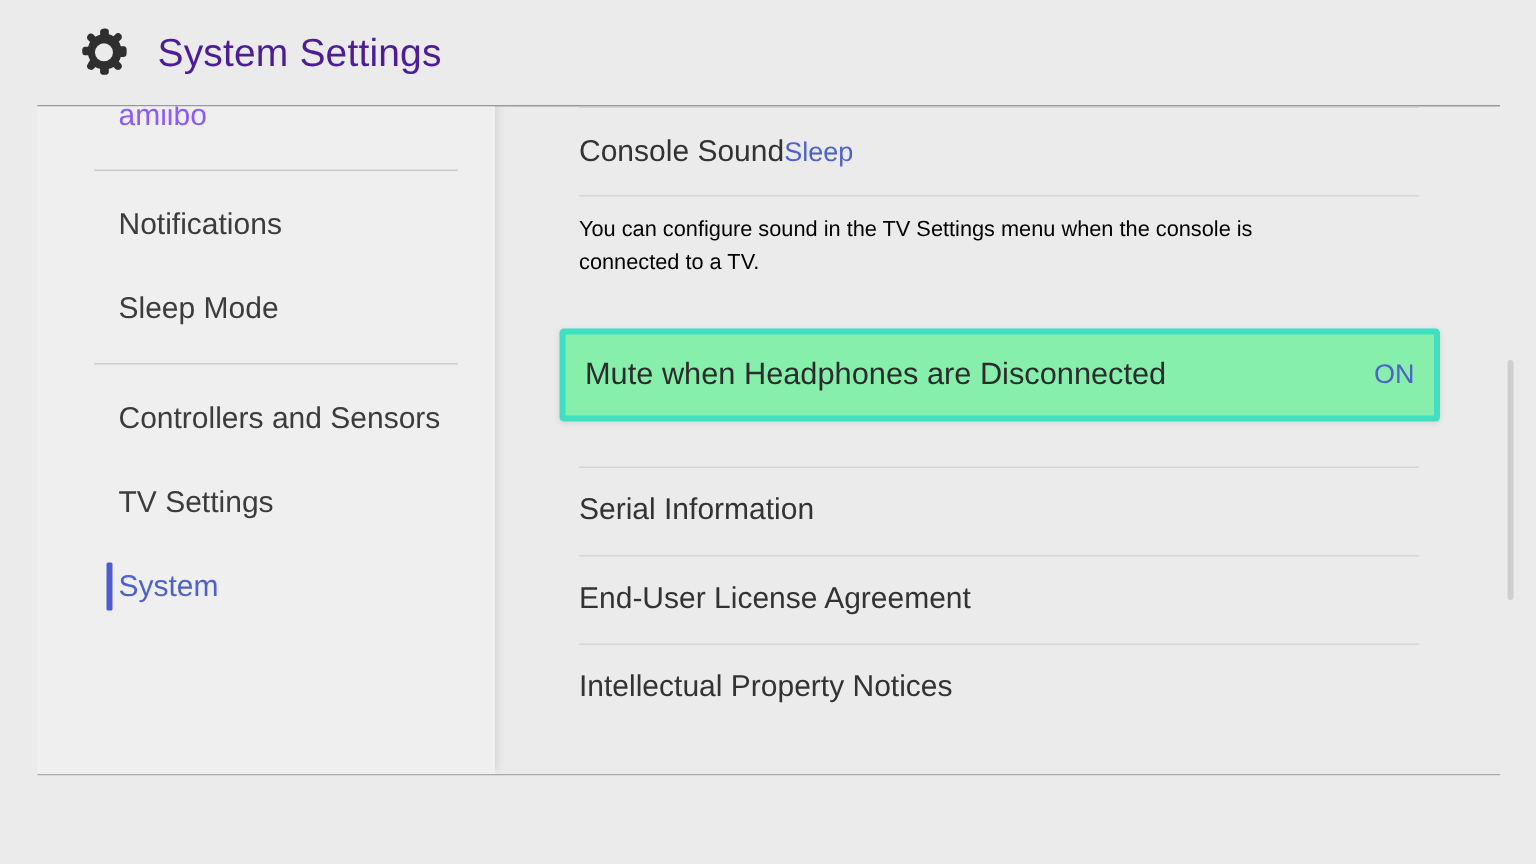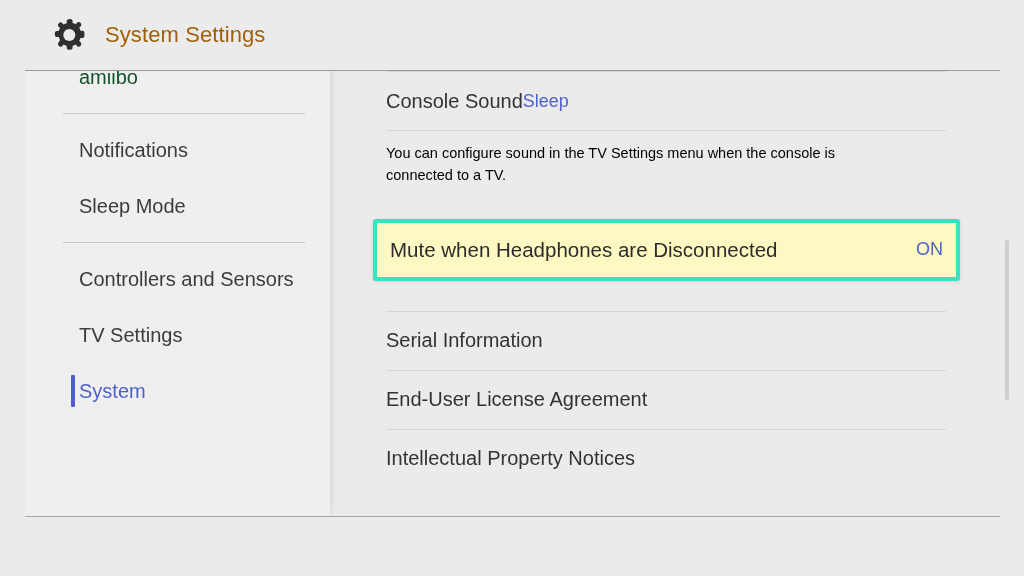--- a/index.html
+++ b/index.html
@@ -26,22 +26,22 @@
   }
   #header-inner {
     position: absolute;
     left: 50px; top: 16px;
     display: flex;
     align-items: center;
     gap: 17px;
   }
   #gear-icon { width: 38px; height: 38px; display: block; }
   #app-title {
-    font-size: 22px;
-    color: #a16207;
+    font-size: 26px;
+    color: #4c1d95;
     letter-spacing: .1px;
     white-space: nowrap;
   }
   #header-rule {
     position: absolute;
     left: 25px; top: 70px;
     width: 975px; height: 1px;
     background: #9a9a9a;
   }
 
@@ -66,21 +66,21 @@
     position: relative;
     height: 56px;
     display: flex;
     align-items: center;
     padding-left: 54px;
     font-size: 20px;
     color: #3c3c3c;
     box-sizing: border-box;
     white-space: nowrap;
   }
-  .side-item.clipped { color: #14532d; }
+  .side-item.clipped { color: #8b5cf6; }
   .side-item.selected { color: #4f62c8; }
   .side-sel-bar {
     position: absolute;
     left: 46px; top: 12px;
     width: 4px; height: 32px;
     background: #4f5bd0;
     border-radius: 1px;
   }
   .side-divider {
     height: 1px;
@@ -125,21 +125,21 @@
     max-width: 500px;
   }
   .spacer-sm { height: 18px; }
   .spacer-md { height: 30px; }
 
   
   #focus-row {
     position: relative;
     margin: 0 0 0 1px;
     height: 62px;
-    background: #fef9c3;
+    background: #86efac;
     border: 4px solid #3fe0c2;
     border-radius: 3px;
     display: flex;
     align-items: center;
     justify-content: space-between;
     padding: 0 13px;
     box-sizing: border-box;
     box-shadow: 0 1px 4px rgba(0,0,0,.10);
   }
   #focus-row .row-label { font-size: 20.5px; color: #2c2c2c; }

